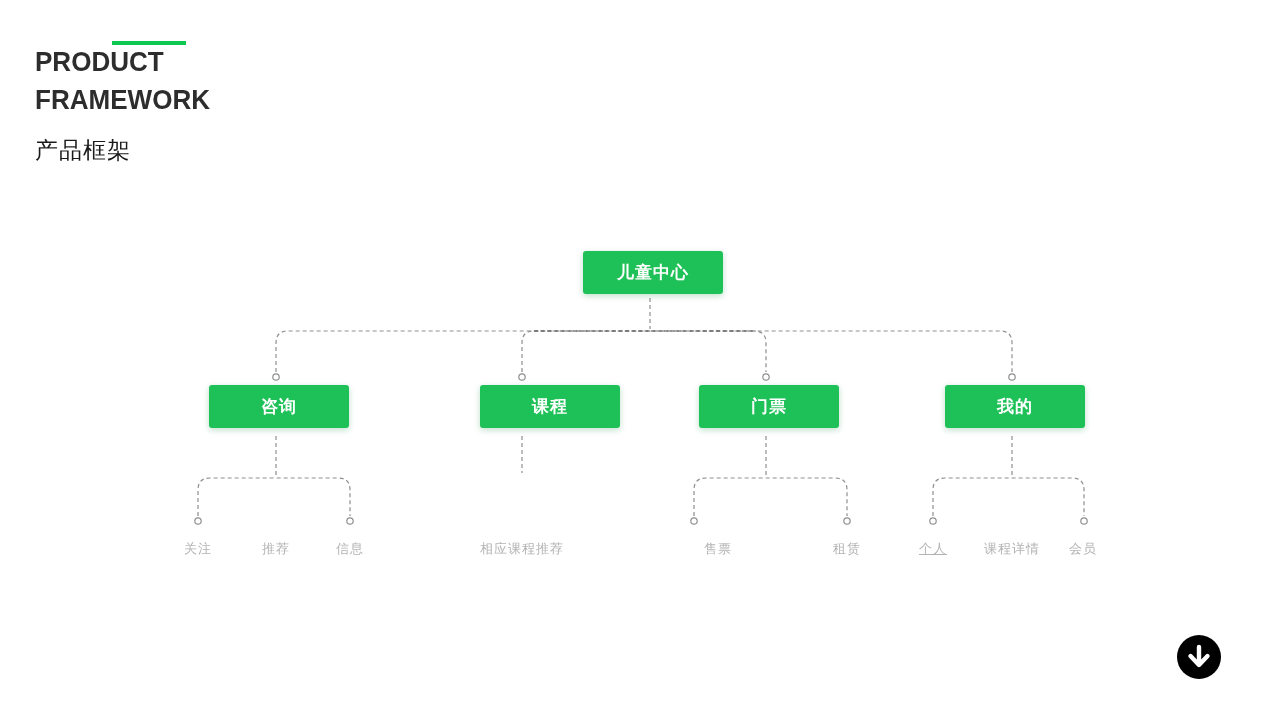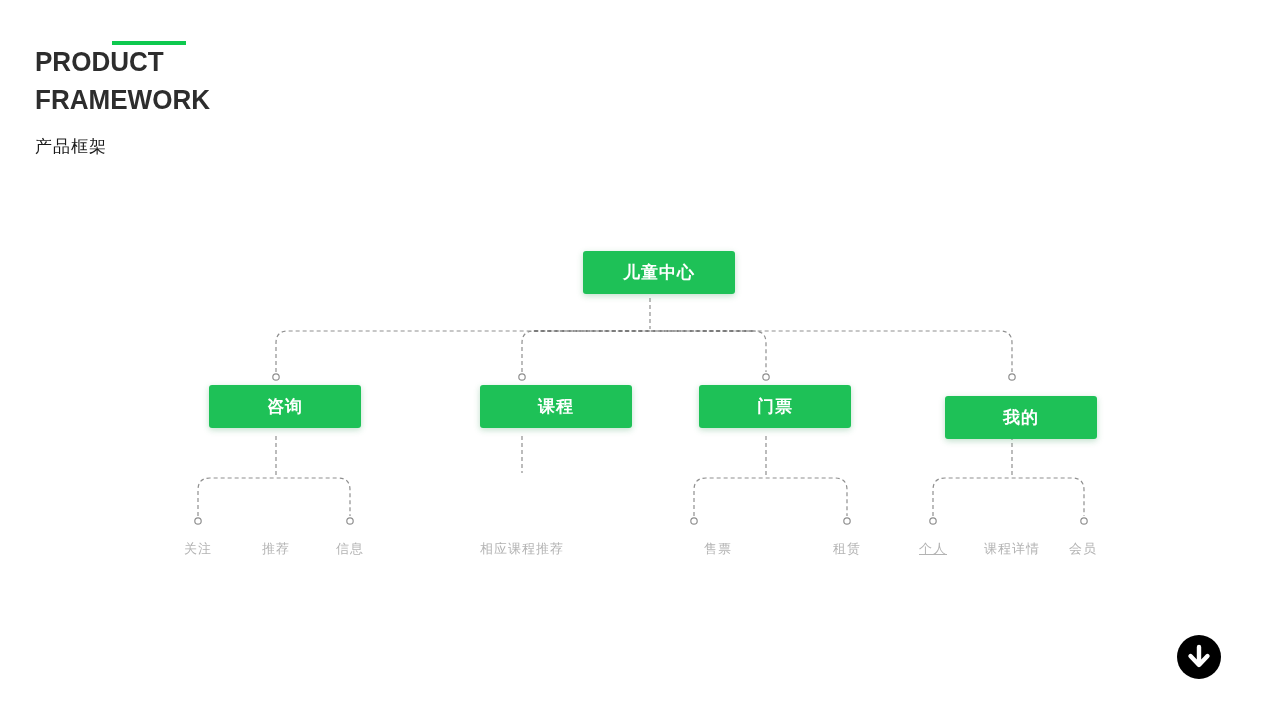--- a/index.html
+++ b/index.html
@@ -15,36 +15,36 @@
     letter-spacing:0px;transform:scaleX(0.93);transform-origin:left top;
     white-space:pre-line;
   }
   .title span{display:block;}
   .accent-line{
     position:absolute;left:112px;top:41px;width:74px;height:4px;
     background:var(--accent,#0ec94f);z-index:3;
   }
   .subtitle{
     position:absolute;left:35px;top:135px;
-    font-size:17px;color:#1a1a1a;letter-spacing:1px;
+    font-size:23px;color:#1a1a1a;letter-spacing:1px;
   }
   
   .node{
-    position:absolute;width:152px;height:43px;
+    position:absolute;width:140px;height:43px;
     background:var(--green,#1ec157);color:#ffffff;
     display:flex;align-items:center;justify-content:center;
     font-size:17px;font-weight:bold;letter-spacing:1px;
     border-radius:3px;
     box-shadow:0 2px 6px rgba(30,140,70,0.28);
   }
   .node-root{left:583px;top:251px;}
   .node-b0{left:209px;top:385px;}
   .node-b1{left:455px;top:385px;margin-left:25px;}
   .node-b2{left:699px;top:385px;}
-  .node-b3{left:945px;top:385px;margin-top:11px;}
+  .node-b3{left:945px;top:385px;}
   
   .leaf{
     position:absolute;top:540px;transform:translateX(-50%);
     color:var(--leaf,#b3b3b3);font-size:13px;letter-spacing:1px;
     white-space:nowrap;
   }
   .leaf-0{left:198px;} .leaf-1{left:276px;} .leaf-2{left:350px;}
   .leaf-3{left:522px;}
   .leaf-4{left:694px;margin-left:24px;} .leaf-5{left:847px;}
   .leaf-6{left:933px;text-decoration:underline;} .leaf-7{left:1012px;} .leaf-8{left:1083px;font-family:Liberation Mono, monospace;}

